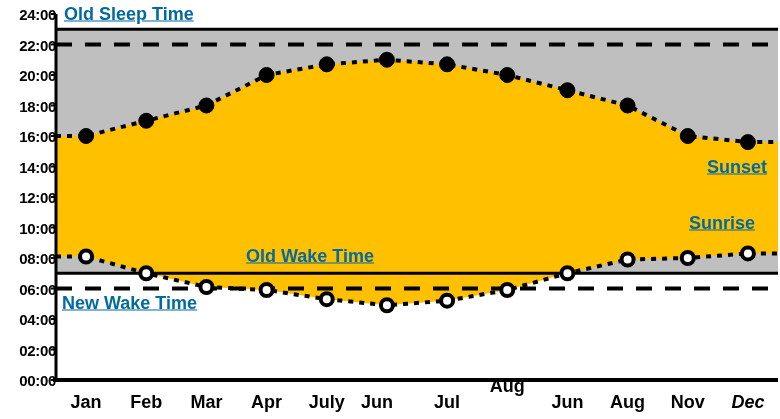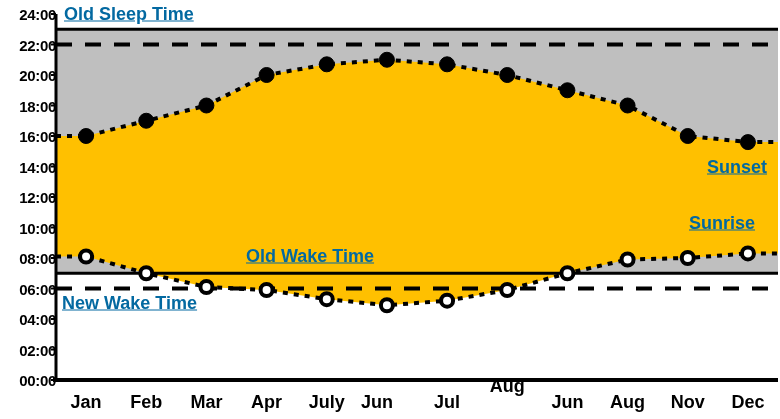--- a/index.html
+++ b/index.html
@@ -133,16 +133,16 @@
       <div class="x-tick-label" style="left: 146.25px; top: 392px;">Feb</div>
       <div class="x-tick-label" style="left: 206.417px; top: 392px;">Mar</div>
       <div class="x-tick-label" style="left: 266.583px; top: 392px;">Apr</div>
       <div class="x-tick-label" style="left: 326.75px; top: 392px;">July</div>
       <div class="x-tick-label" style="left: 377px; top: 392px;">Jun</div>
       <div class="x-tick-label" style="left: 447.083px; top: 392px;">Jul</div>
       <div class="x-tick-label" style="left: 507.25px; top: 376px;">Aug</div>
       <div class="x-tick-label" style="left: 567.417px; top: 392px;">Jun</div>
       <div class="x-tick-label" style="left: 627.583px; top: 392px;">Aug</div>
       <div class="x-tick-label" style="left: 687.75px; top: 392px;">Nov</div>
-      <div class="x-tick-label" style="left: 747.917px; top: 392px;">Dec</div>
+      <div class="x-tick-label" style="left: 747.917px; top: 392px; font-style: italic;">Dec</div>
     </div>
 
 </div>
 
 </body></html>

